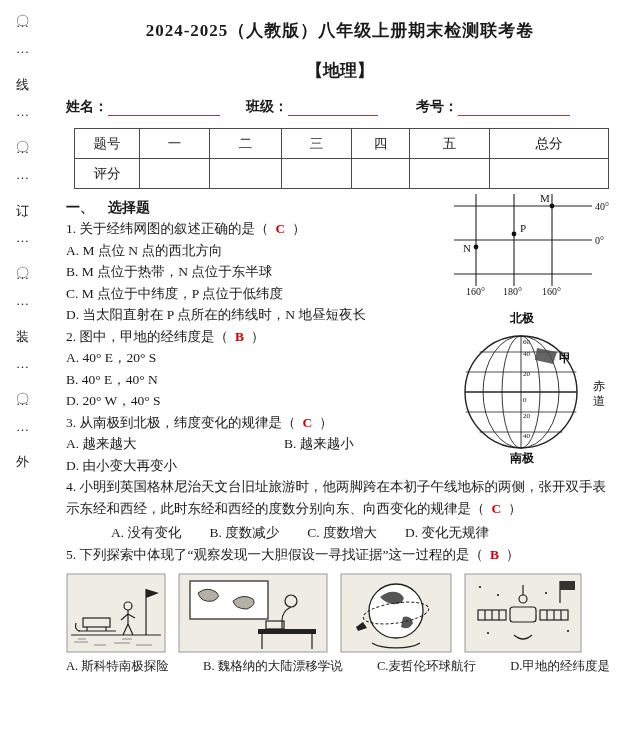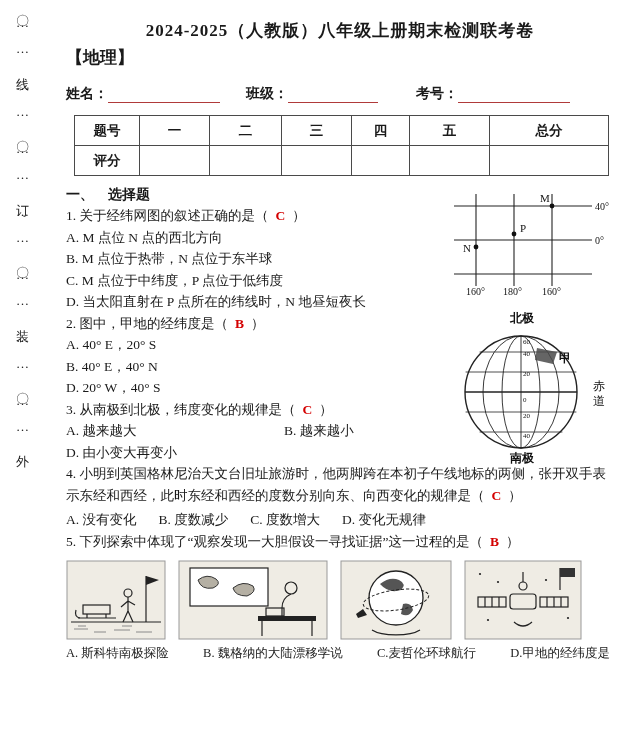--- a/index.html
+++ b/index.html
@@ -14,43 +14,43 @@
   
   .seal { position:absolute; left:8px; top:0; height:737px; width:28px; display:flex; justify-content:center; }
   .seal span {
     writing-mode:vertical-rl; text-orientation:upright;
     font-size:13px; letter-spacing:11px; color:#222; padding-top:4px;
   }
 
   .content { position:absolute; left:66px; top:12px; width:548px; }
 
   .title { text-align:center; font-size:17px; font-weight:bold; letter-spacing:1px; line-height:26px; margin-top:6px; }
-  .subtitle { text-align:left; font-size:17px; font-weight:bold; line-height:26px; margin-top:1px; }
+  .subtitle { text-align:center; font-size:17px; font-weight:bold; line-height:26px; margin-top:14px; }
 
   .name-row { margin-top:14px; font-size:14px; font-weight:bold; display:flex; align-items:flex-end; }
   .uline { display:inline-block; border-bottom:1.6px solid #b03a3a; height:16px; }
   .ul-name { width:112px; margin-right:26px; }
   .ul-class { width:90px; margin-right:38px; }
   .ul-id { width:112px; }
 
   table.score { border-collapse:collapse; margin-top:12px; margin-left:8px; }
   table.score td {
     border:1.4px solid #4a4a4a; height:30px; text-align:center;
-    font-size:13.5px; font-weight:bold; vertical-align:middle;
+    font-size:13.5px; font-weight:normal; vertical-align:middle;
   }
 
   .section-title { margin-top:9px; font-size:14px; font-weight:bold; line-height:20px; }
 
   .qline { font-size:13.5px; line-height:21.5px; }
   .q-gap { margin-top:0; }
   .ans { color:#d40000; font-weight:bold; padding:0 7px; }
 
   .opt-row { display:flex; font-size:13.5px; line-height:21.5px; }
   .opt-col-a { width:218px; }
-  .q4-opts { display:flex; gap:22px; font-size:13.5px; line-height:21.5px; margin-top:3px; }
+  .q4-opts { display:flex; gap:28px; font-size:13.5px; line-height:21.5px; margin-top:3px;margin-left:45px; }
 
   .diagram1 { position:absolute; top:178px; right:0; width:172px; height:108px; }
   .diagram2 { position:absolute; top:294px; right:2px; width:175px; height:158px; }
   .diagram1 svg, .diagram2 svg { width:100%; height:100%; }
 
   .images-row { display:flex; align-items:flex-end; gap:12px; margin-top:8px; }
   .caption-row { display:flex; justify-content:space-between; font-size:12.5px; line-height:18px; margin-top:4px; padding-right:4px; }
 
   svg text { font-family:"Liberation Serif","DejaVu Serif",serif; }
 </style>

